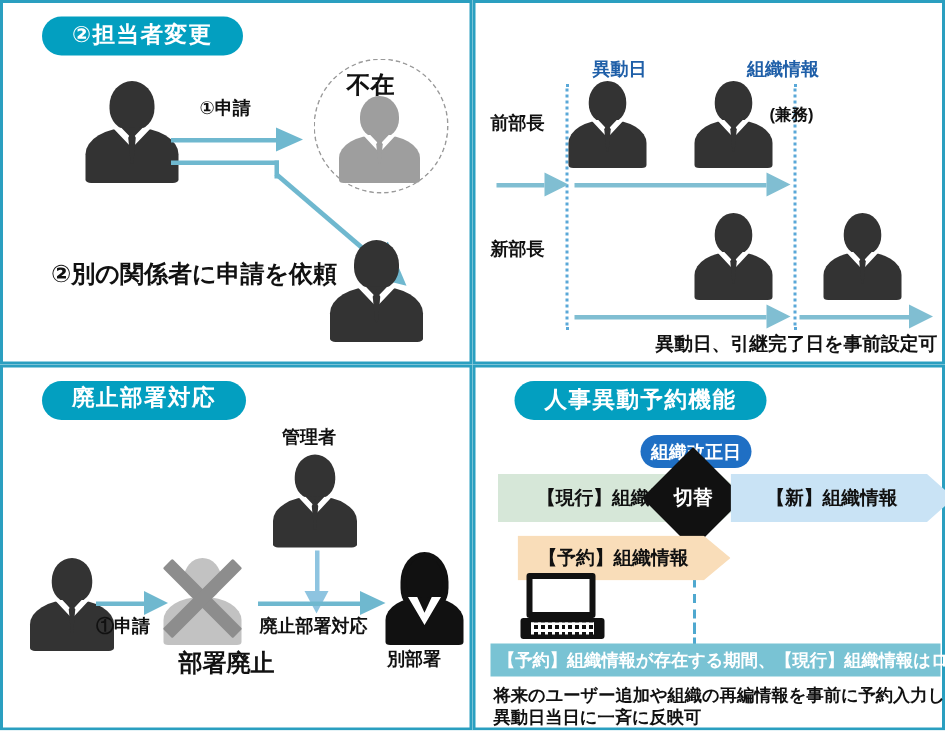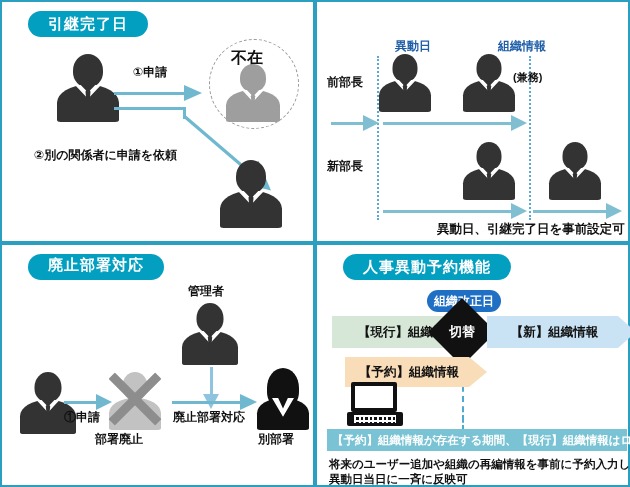--- a/index.html
+++ b/index.html
@@ -145,21 +145,21 @@
     background:#8d8d8d;border-radius:1px;
   }
 </style>
 </head>
 <body>
 
 <div id="root">
 
   <div class="panel" id="panel-tr">
 
-    <div class="panel-title">引継完了日</div>
+    <div class="panel-title">②担当者変更</div>
 
     <div class="fig" style="left:55px;top:52px;width:62px;height:68px;">
       <div class="head" style="top:0;width:30px;height:33px;background:#333333;"></div>
       <div class="body" style="top:31px;width:62px;height:37px;background:#333333;"></div>
       <div class="collar" style="top:31px;width:26px;height:22px;"></div>
       <div class="tie" style="top:33px;width:7px;height:22px;background:#333333;"></div>
     </div>
 
     <div class="dashed-circle" style="left:207px;top:37px;width:88px;height:88px;"></div>
     <div class="label" style="left:229px;top:46px;font-size:16px;color:#111111;">不在</div>
@@ -182,21 +182,21 @@
     <div style="position:absolute;left:181px;top:105px;width:3px;height:12px;background:#6fb8cf;"></div>
     <svg style="position:absolute;left:100px;top:100px;" width="180" height="95" viewBox="0 0 180 95">
       <defs>
         <marker id="ah1" markerWidth="9" markerHeight="9" refX="2" refY="4.5" orient="auto">
           <path d="M0,0 L9,4.5 L0,9 z" fill="#6fb8cf"></path>
         </marker>
       </defs>
       <line x1="82" y1="14" x2="152" y2="74" stroke="#6fb8cf" stroke-width="3.2" marker-end="url(#ah1)"></line>
     </svg>
 
-    <div class="label" style="left:32px;top:146px;font-size:12px;color:#111111;">②別の関係者に申請を依頼</div>
+    <div class="label" style="left:32px;top:172px;font-size:16px;color:#111111;">②別の関係者に申請を依頼</div>
 
     <div class="fig" style="left:218px;top:158px;width:62px;height:68px;">
       <div class="head" style="top:0;width:30px;height:33px;background:#333333;"></div>
       <div class="body" style="top:31px;width:62px;height:37px;background:#333333;"></div>
       <div class="collar" style="top:31px;width:26px;height:22px;"></div>
       <div class="tie" style="top:33px;width:7px;height:22px;background:#333333;"></div>
     </div>
   </div>
 
   <div class="panel" id="panel-ts">
@@ -290,21 +290,21 @@
     <div class="label" style="left:62px;top:166px;font-size:12px;color:#111111;">①申請</div>
 
     <div class="fig" style="left:107px;top:127px;width:52px;height:58px;">
       <div class="head" style="top:0;width:25px;height:28px;background:#c2c2c2;"></div>
       <div class="body" style="top:26px;width:52px;height:32px;background:#c2c2c2;"></div>
     </div>
     <div class="xmark" style="left:104px;top:125px;width:58px;height:58px;">
       <span style="width:66px;height:9px;transform:translate(-50%,-50%) rotate(45deg);"></span>
       <span style="width:66px;height:9px;transform:translate(-50%,-50%) rotate(-45deg);"></span>
     </div>
-    <div class="label" style="left:93px;top:188px;font-size:12px;color:#111111;">部署廃止</div>
+    <div class="label" style="left:117px;top:188px;font-size:16px;color:#111111;">部署廃止</div>
 
     <div class="arrow-h" style="left:170px;top:156px;width:85px;">
       <div class="shaft" style="width:68px;background:#6fb8cf;"></div>
       <div class="head" style="left:68px;border-left:17px solid #6fb8cf;"></div>
     </div>
     <div class="label" style="left:171px;top:166px;font-size:12px;color:#111111;">廃止部署対応</div>
 
     <div class="fig female" style="left:255px;top:123px;width:52px;height:62px;">
       <div class="hair" style="top:0;width:32px;height:40px;background:#111111;"></div>
       <div class="head" style="top:3px;width:24px;height:30px;background:#111111;"></div>

